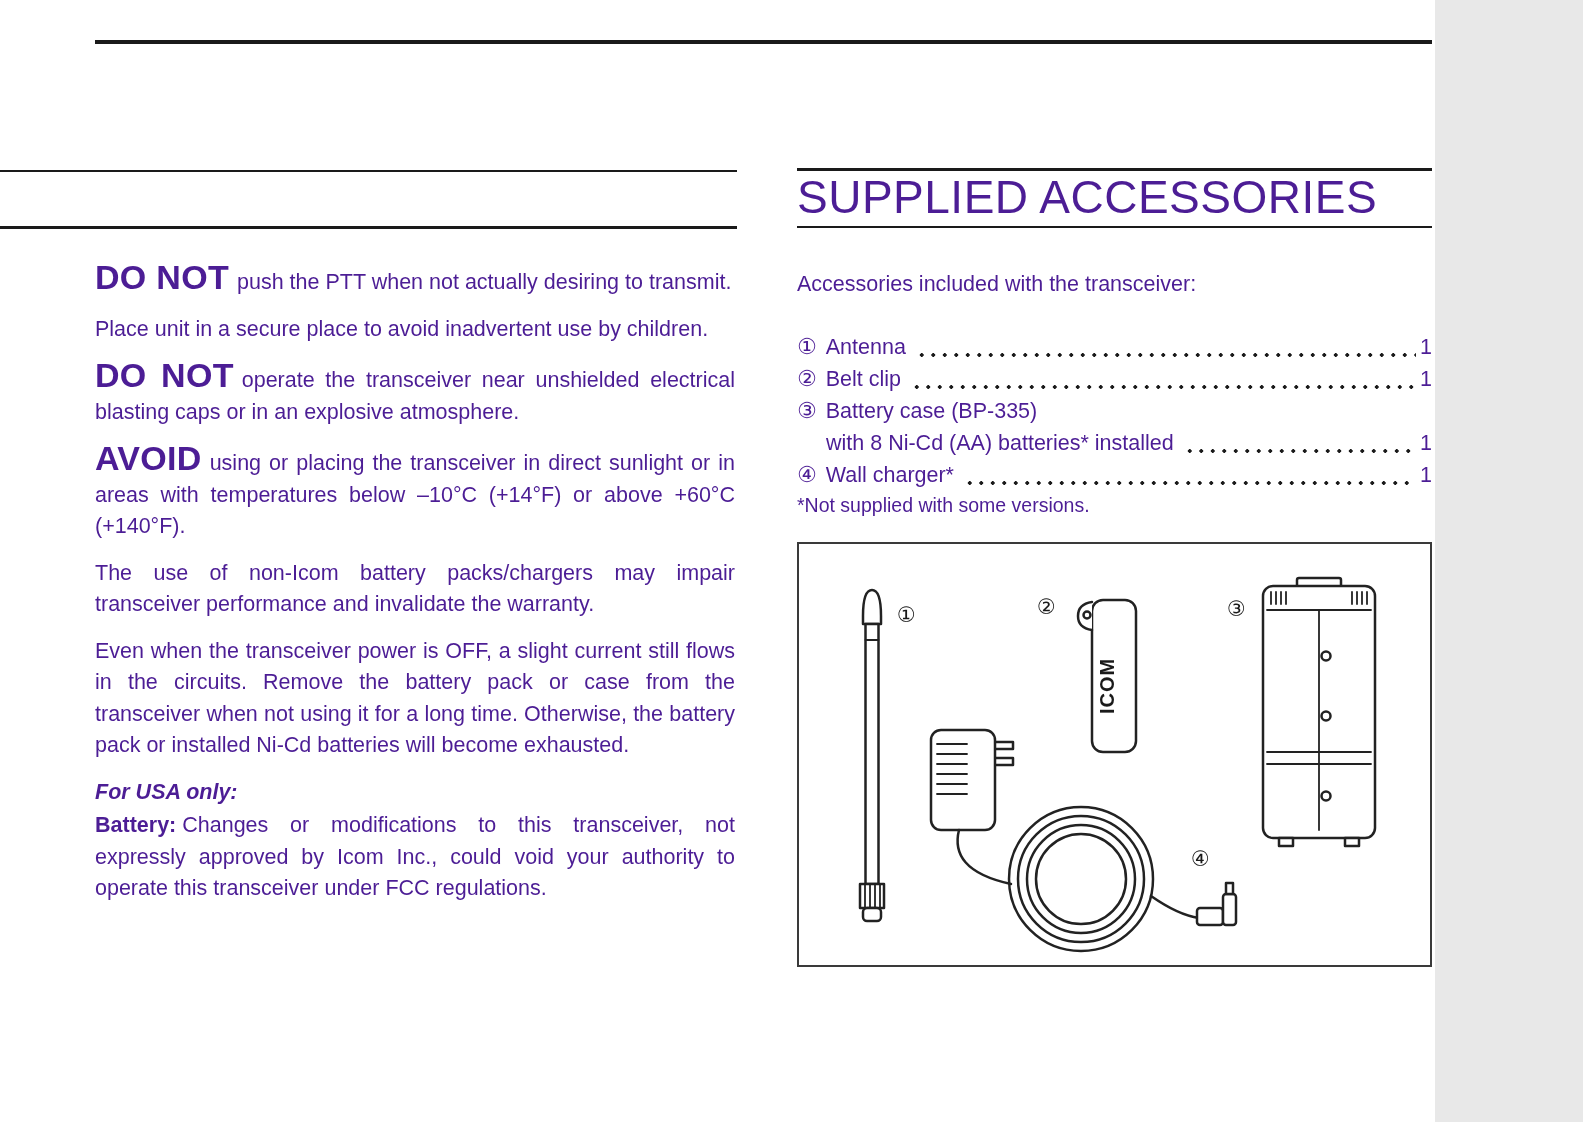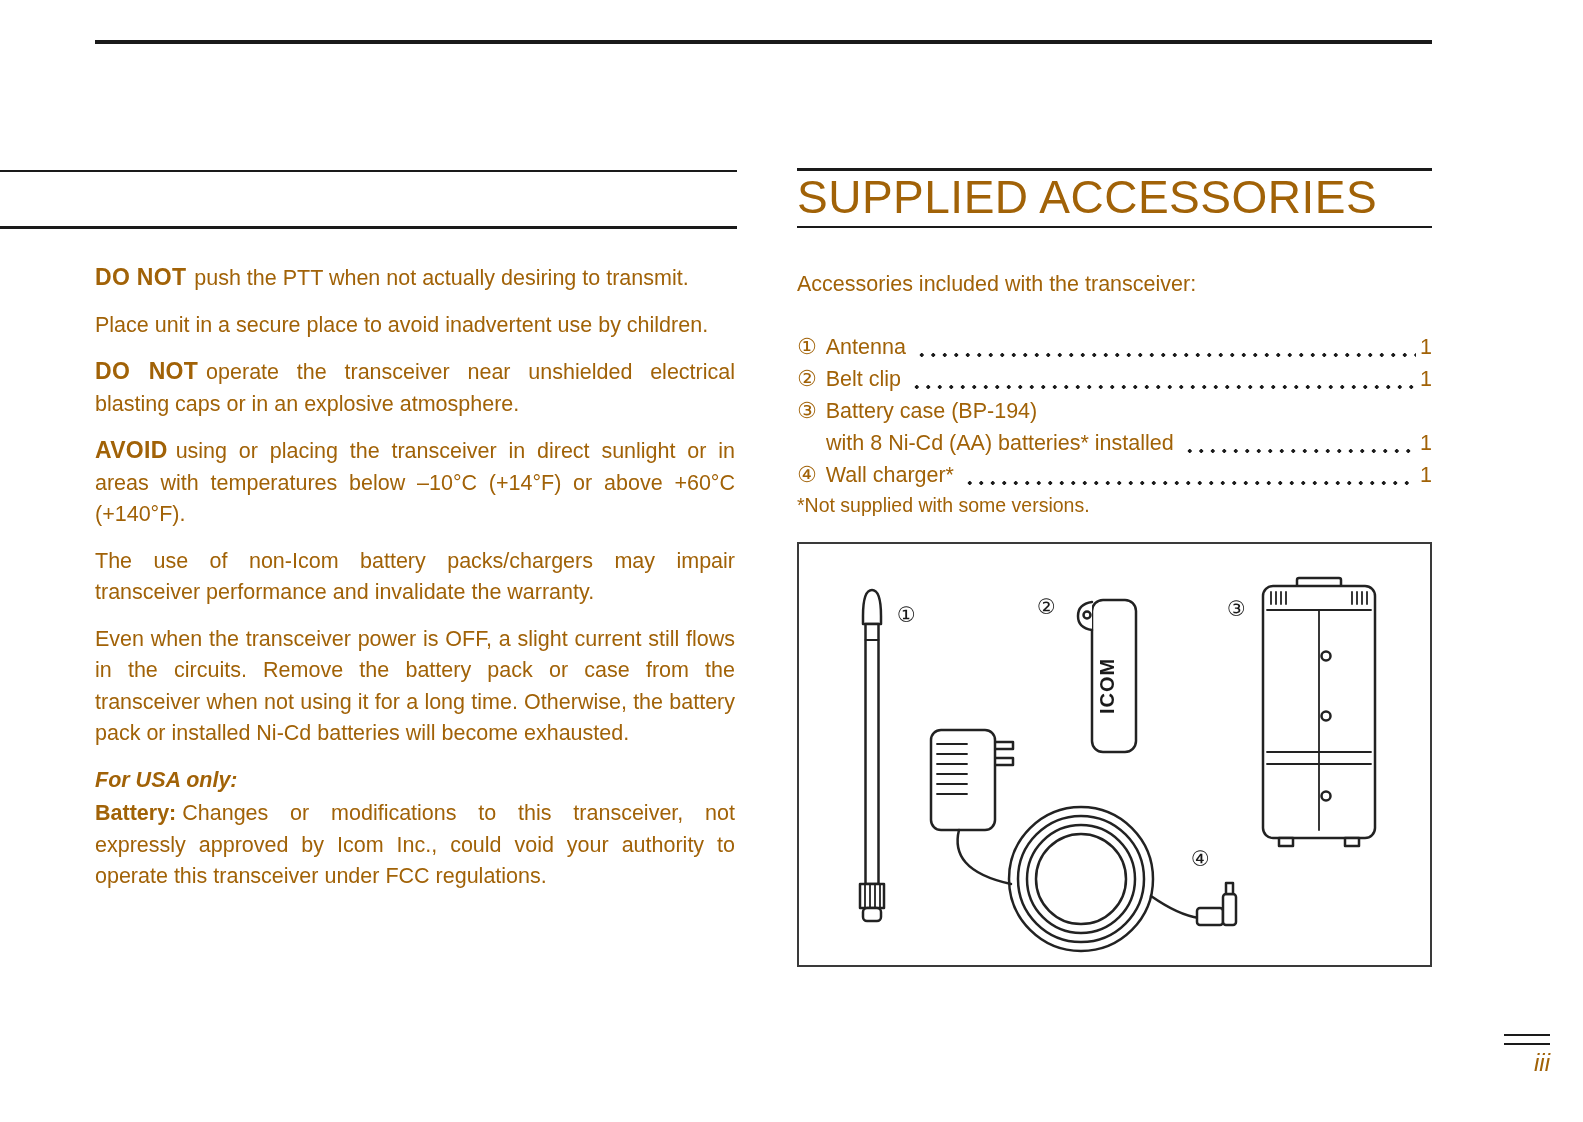--- a/index.html
+++ b/index.html
@@ -1,40 +1,40 @@
 <!DOCTYPE html>
 <html><head>
 <meta charset="utf-8">
 <style>
   html,body{margin:0;padding:0;background:#e8e8e8;}
   .page{
     position:relative;
-    width:1583px;height:1122px;
+    width:1435px;height:1122px;
     background:#ffffff;
     font-family:"Liberation Sans","DejaVu Sans",sans-serif;
-    color:#a16207;
+    color:#4c1d95;
     overflow:hidden;
   }
   .rule{position:absolute;background:#1a1a1a;}
   
   .rule-top{left:95px;top:40px;width:1337px;height:4px;}
   
   .rule-left-1{left:0;top:170px;width:737px;height:2px;}
   .rule-left-2{left:0;top:226px;width:737px;height:3px;}
   
   .rule-right-1{left:797px;top:168px;width:635px;height:3px;}
   .rule-right-2{left:797px;top:226px;width:635px;height:2px;}
 
   .left-col{
     position:absolute;left:95px;top:262px;width:640px;
     font-size:21.5px;line-height:31.5px;text-align:justify;
   }
   .para{margin:0 0 15px 0;}
   .lead{
-    font-weight:bold;font-size:23px;letter-spacing:0.3px;
+    font-weight:bold;font-size:34px;letter-spacing:0.3px;
     margin-right:8px;
   }
   .lead:empty{display:none;}
   .usa-heading{
     font-weight:bold;font-style:italic;font-size:21.5px;
     margin:14px 0 2px 0;text-align:left;
   }
   .caution-lead{font-weight:bold;margin-right:6px;}
 
   .right-col{position:absolute;left:797px;top:262px;width:635px;}
@@ -106,21 +106,21 @@
         <span class="acc-qty">1</span>
       </div>
       <div class="acc-line">
         <span class="acc-num">②</span>
         <span class="acc-label">Belt clip</span>
         <span class="leader"></span>
         <span class="acc-qty">1</span>
       </div>
       <div class="acc-line">
         <span class="acc-num">③</span>
-        <span class="acc-label">Battery case (BP-194)</span>
+        <span class="acc-label">Battery case (BP-335)</span>
       </div>
       <div class="acc-line indent">
         <span class="acc-label">with 8 Ni-Cd (AA) batteries* installed</span>
         <span class="leader"></span>
         <span class="acc-qty">1</span>
       </div>
       <div class="acc-line">
         <span class="acc-num">④</span>
         <span class="acc-label">Wall charger*</span>
         <span class="leader"></span>

